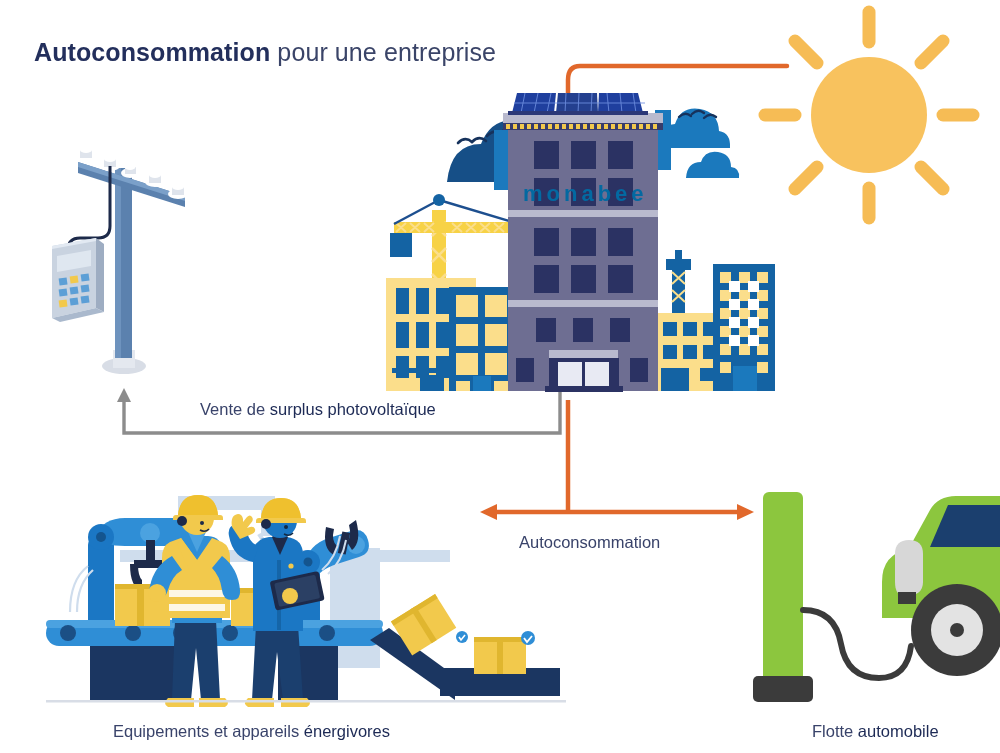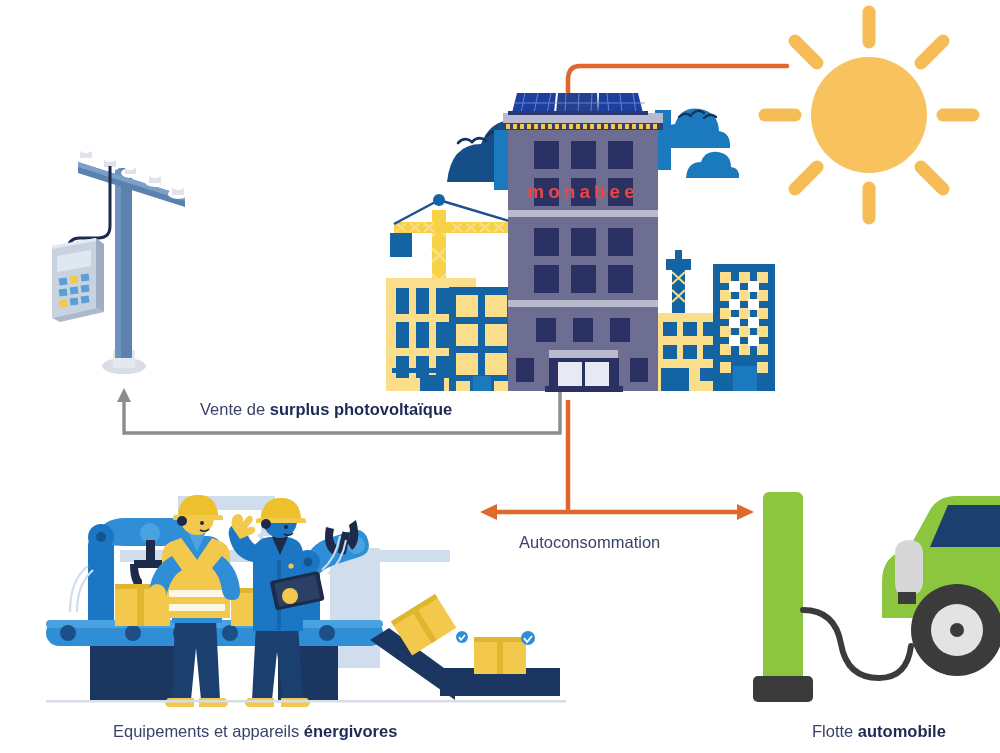--- a/index.html
+++ b/index.html
@@ -21,31 +21,31 @@
     white-space:nowrap;
   }
   #page-title .b{font-weight:bold;color:#232f5c;}
   #page-title .n{font-weight:normal;color:#3a4468;}
 
   .caption{
     font-size:16.5px;
     white-space:nowrap;
     color:#39436a;
   }
-  .caption b{color:#1d2a55;font-weight:bold;}
+  .caption b{color:#1d2a55;font-weight:normal;}
 
   #cap-surplus{left:200px;top:400px;}
   #cap-auto{left:519px;top:533px;}
   #cap-equip{left:113px;top:722px;}
   #cap-flotte{left:812px;top:722px;text-align:right;}
 
   #brand-monabee{
     position:absolute;left:523px;top:181px;
     width:120px;text-align:center;
-    color:#ef4444;font-size:19px;font-weight:bold;
+    color:#0369a1;font-size:22px;font-weight:bold;
     letter-spacing:4px;
   }
 </style>
 </head>
 <body>
 
 <div id="stage">
 
   <svg width="1000" height="753" viewBox="0 0 1000 753" xmlns="http://www.w3.org/2000/svg">
 
@@ -528,20 +528,23 @@
         <path d="M905 596 q-10 0 -10 -14 l0 -28 q0 -14 14 -14 q14 0 14 14 l0 28 q0 14 -18 14 z" fill="#d7d7d7"></path>
         <rect x="898" y="592" width="18" height="12" fill="#3b3b3b"></rect>
 
         <circle cx="957" cy="630" r="46" fill="#3b3b3b"></circle>
         <circle cx="957" cy="630" r="26" fill="#e3e3e3"></circle>
         <circle cx="957" cy="630" r="7" fill="#3b3b3b"></circle>
       </g>
     </g>
   </svg>
 
+  <div class="txt" id="page-title">
+    <span class="b">Autoconsommation</span><span class="n"> pour une entreprise</span>
+  </div>
 
   <div id="brand-monabee">monabee</div>
 
   <div class="txt caption" id="cap-surplus">
     <span>Vente de </span><b>surplus photovoltaïque</b>
   </div>
 
   <div class="txt caption" id="cap-auto">Autoconsommation</div>
 
   <div class="txt caption" id="cap-equip">

